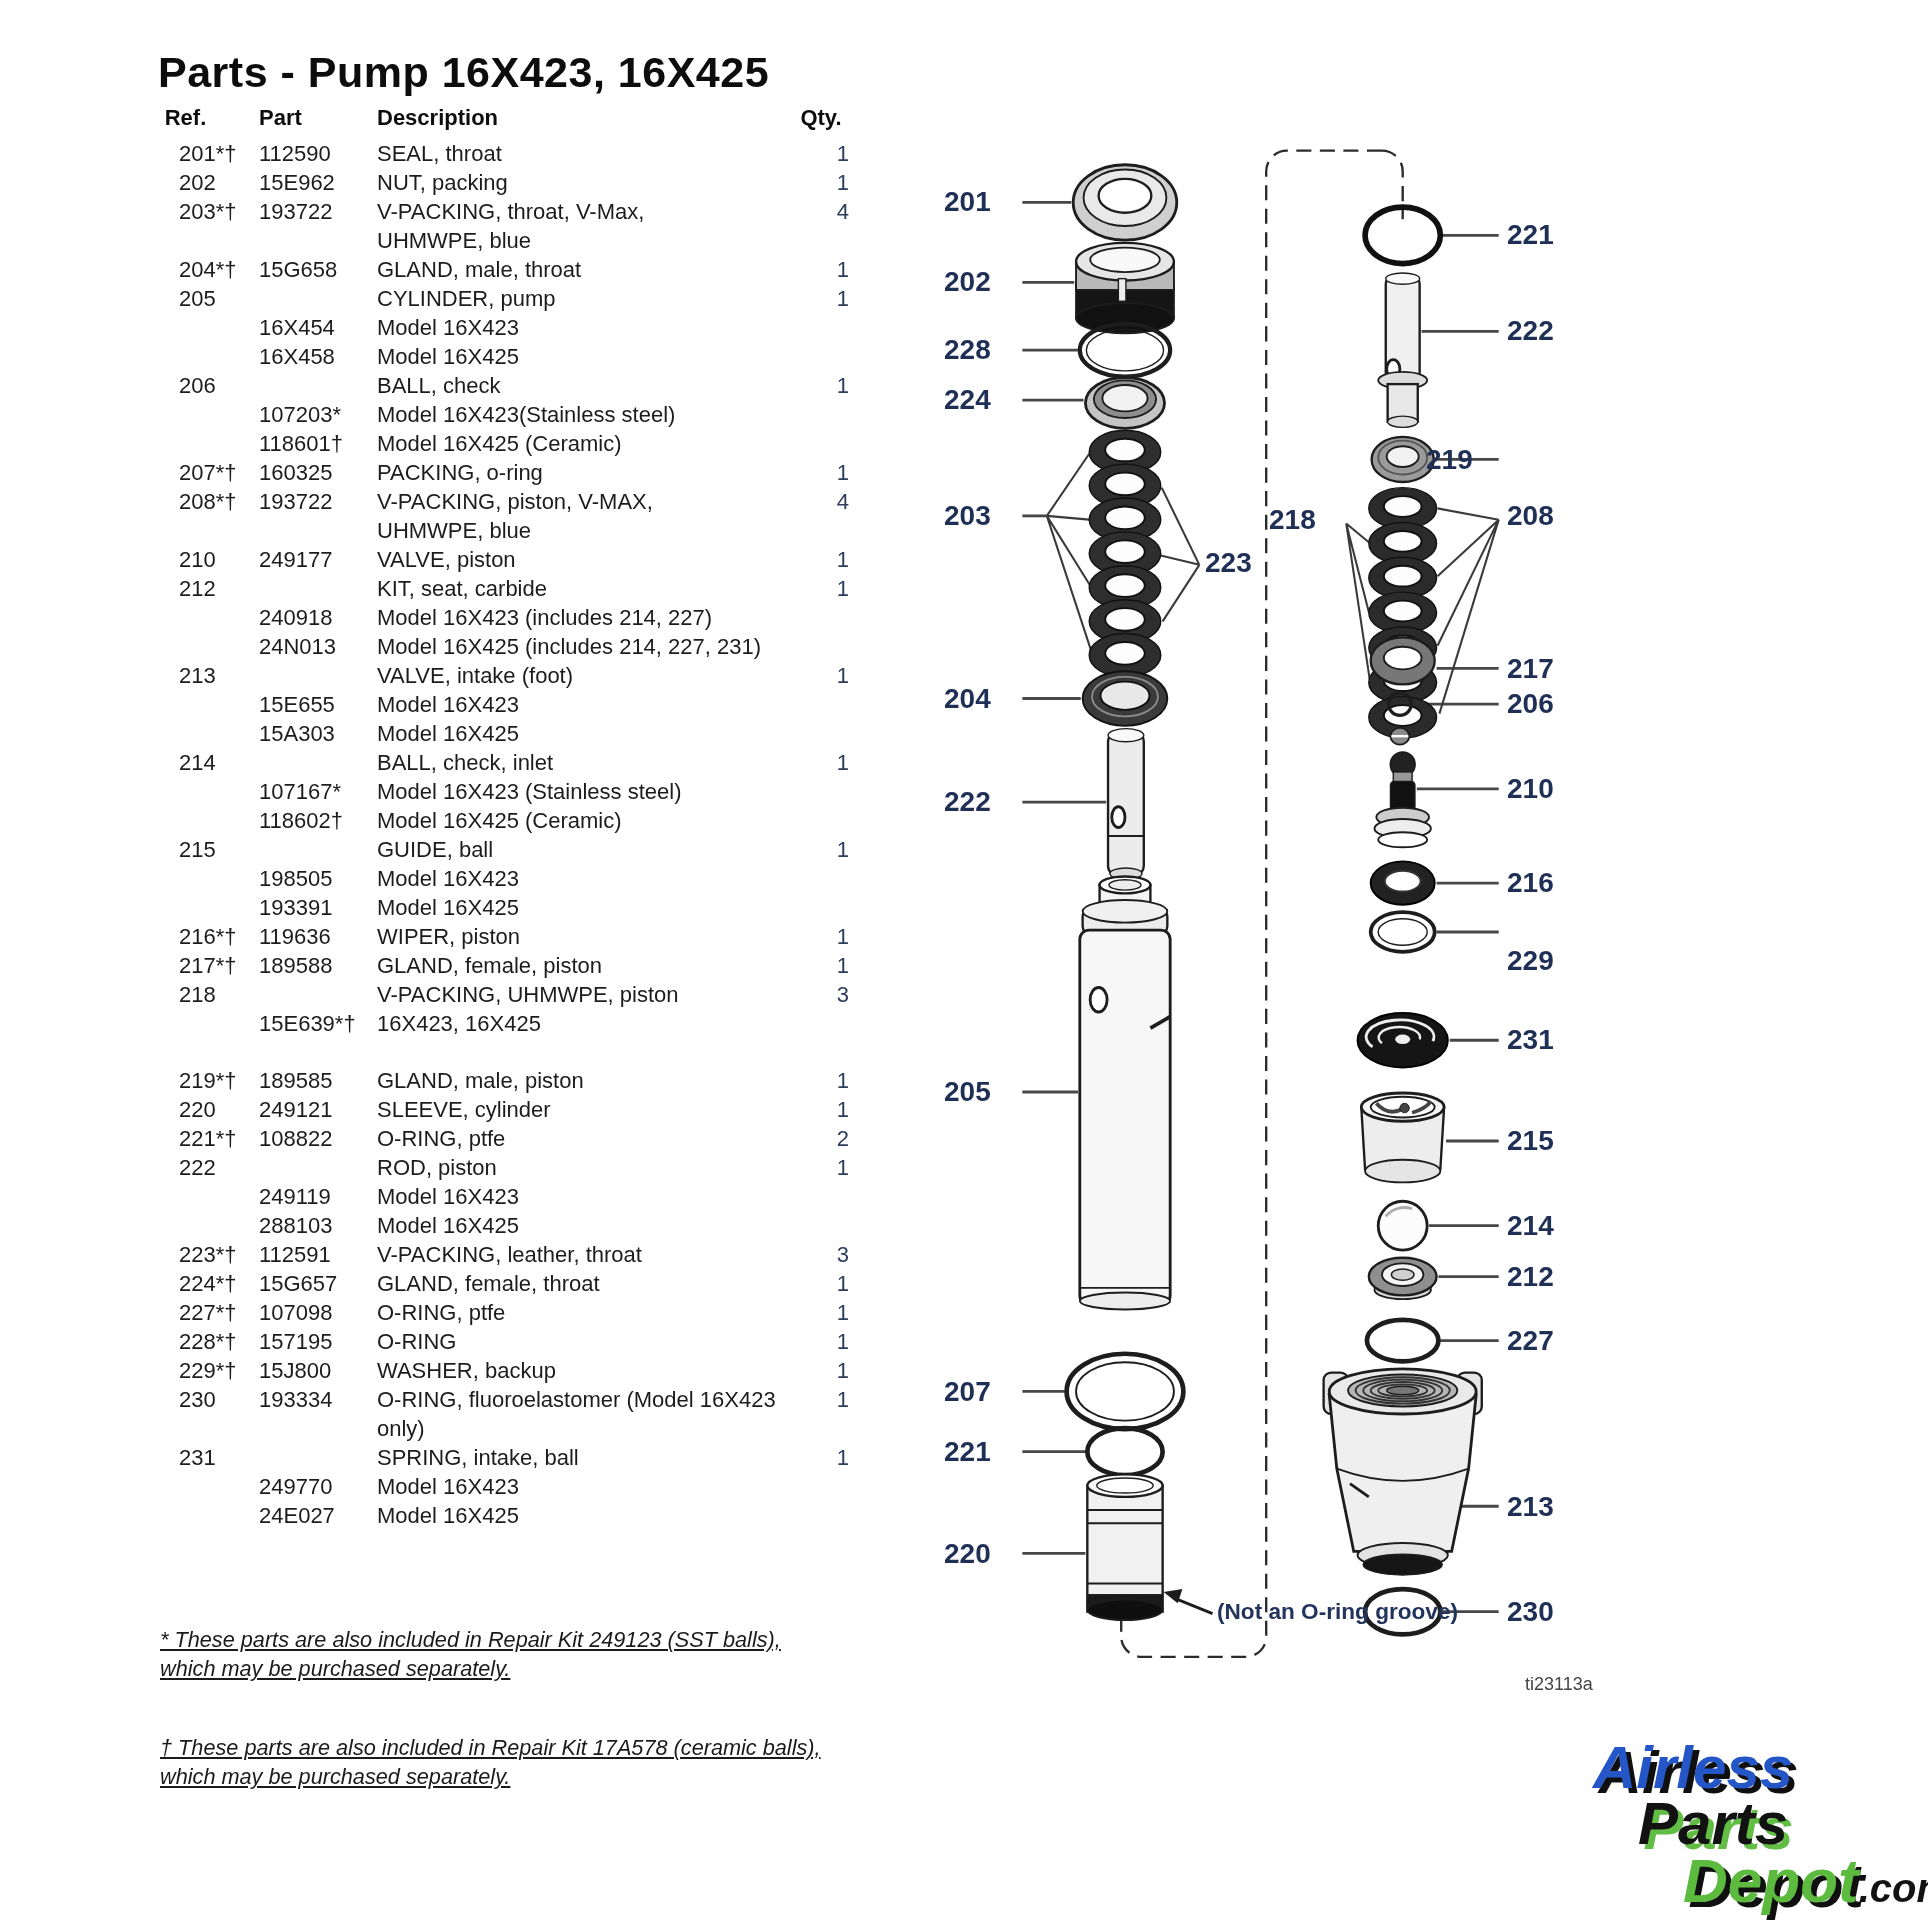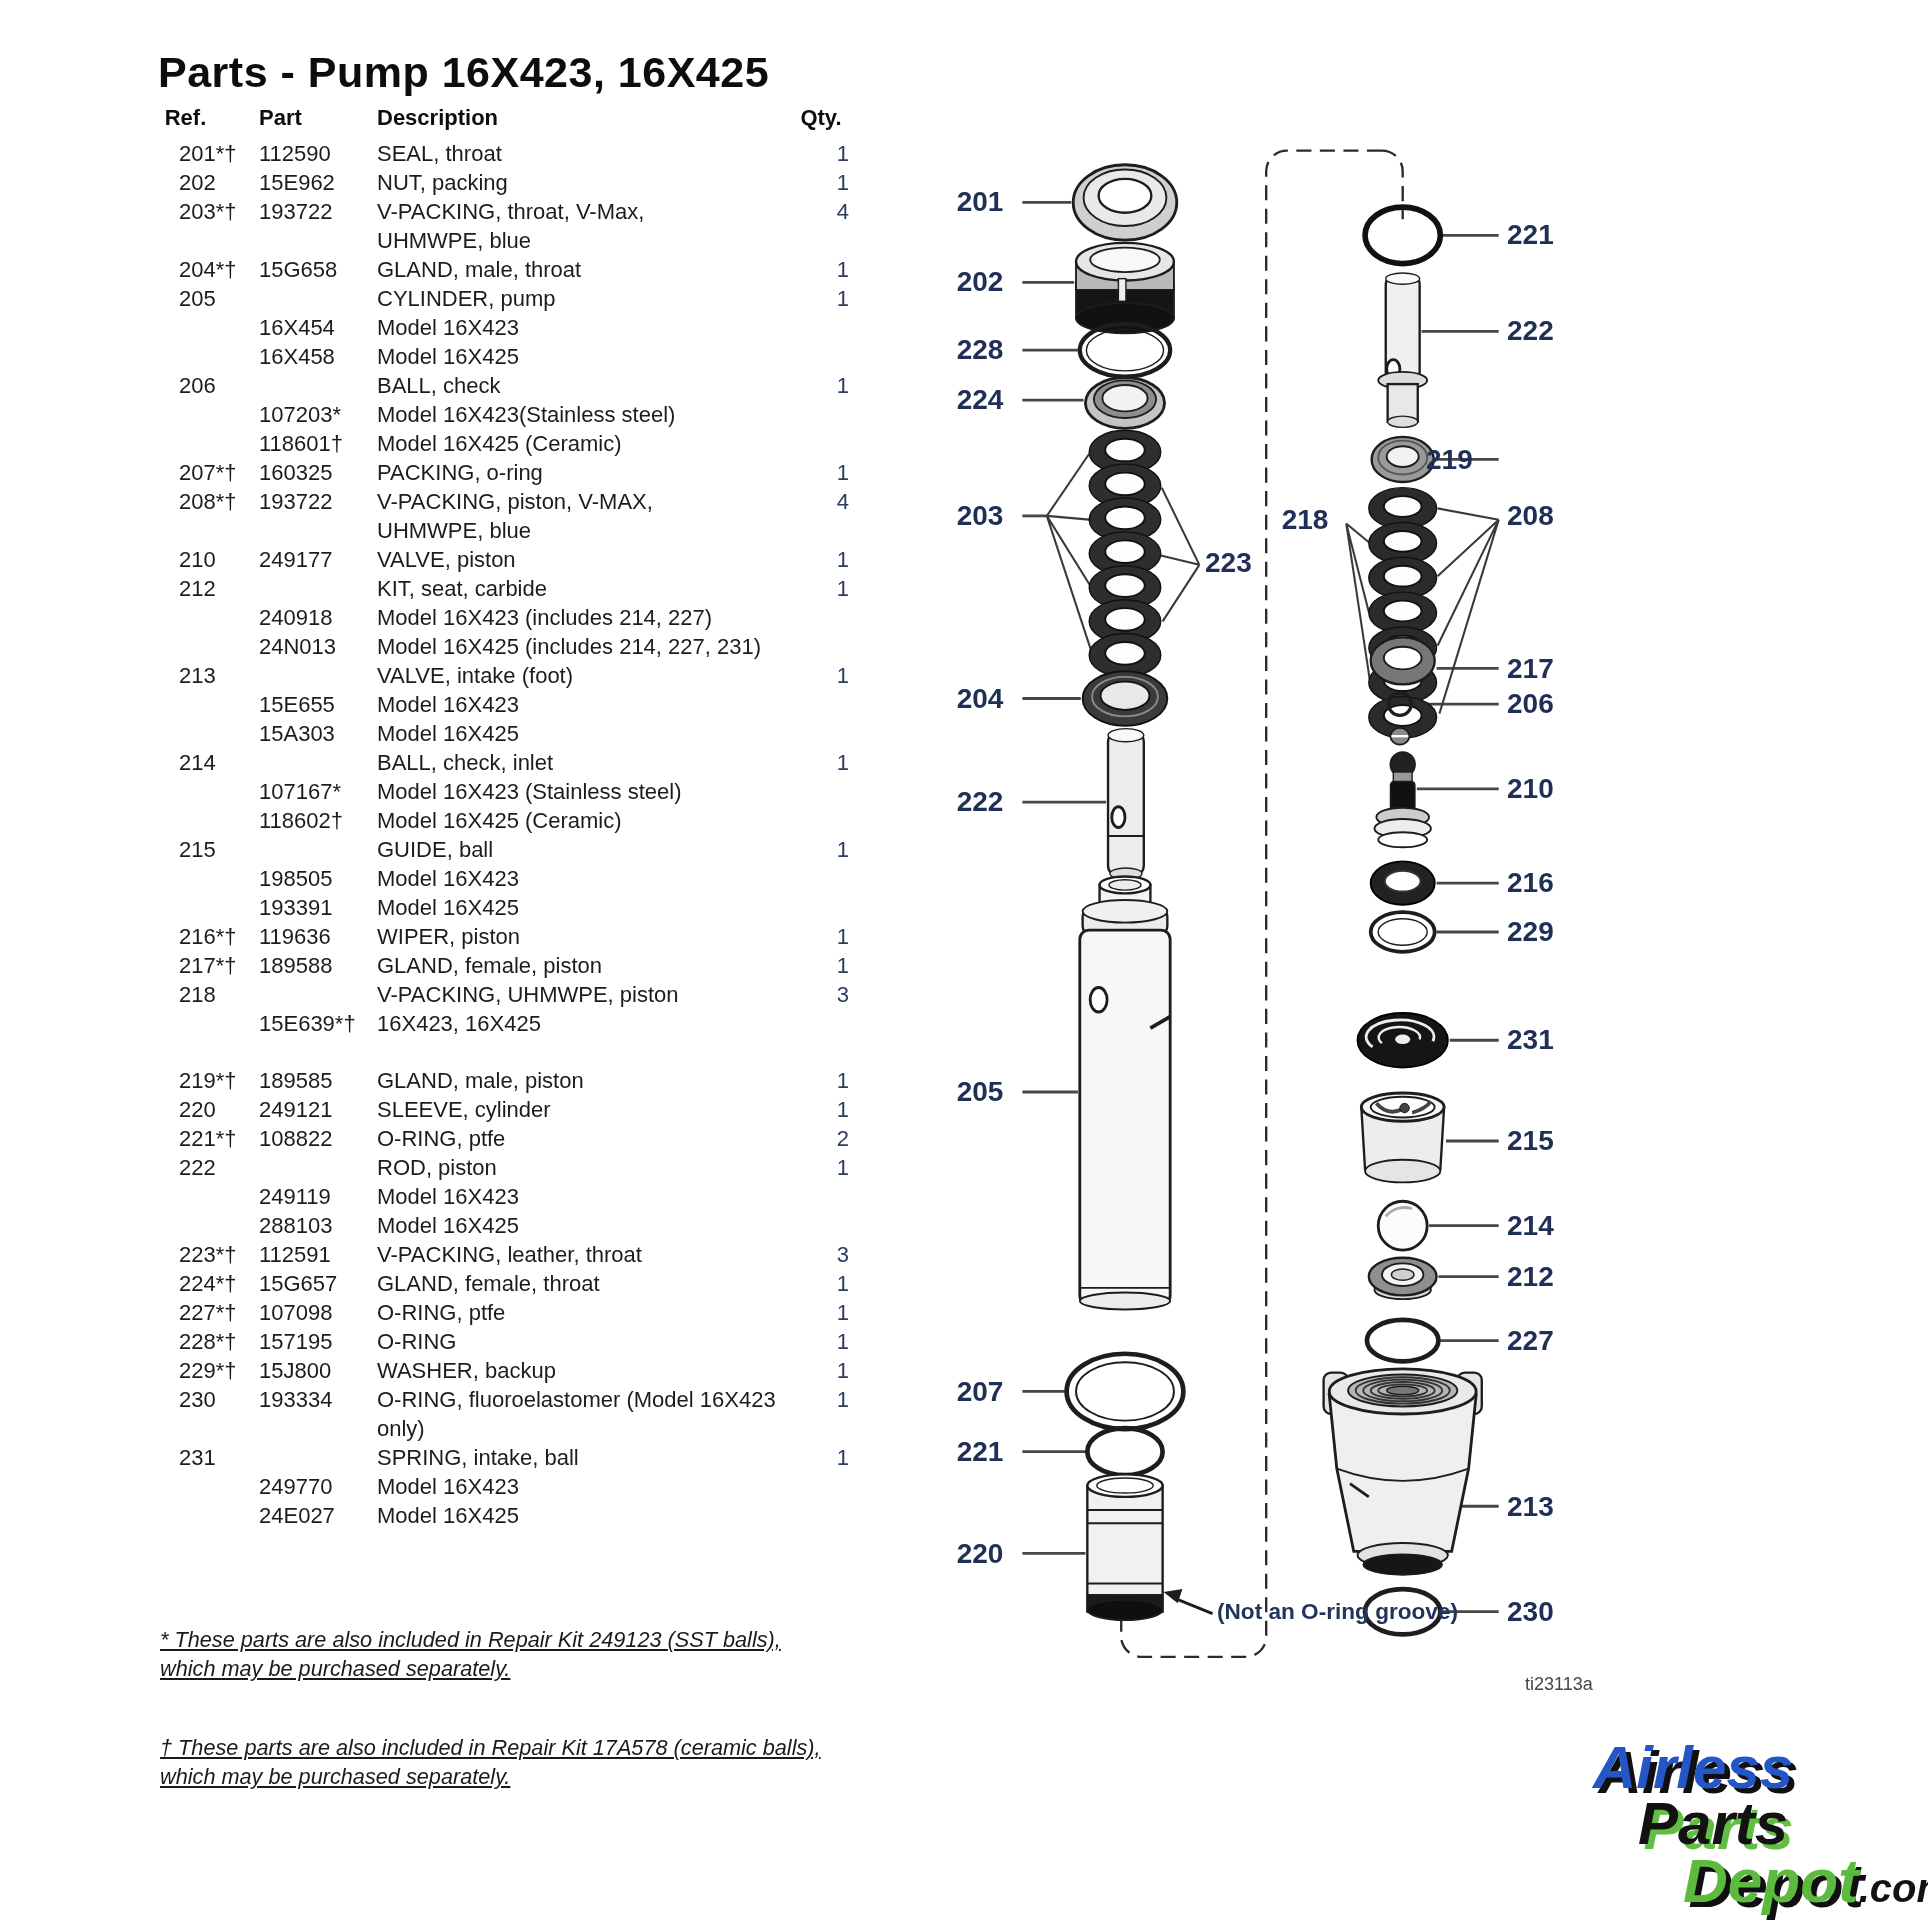--- a/index.html
+++ b/index.html
@@ -29,21 +29,21 @@
     position:absolute;left:160px;width:678px;font-style:italic;font-size:21.7px;
     line-height:29px;color:#1a1a1a;text-decoration:underline;
   }
   #footnote-1{top:1625px;}
   #footnote-2{top:1733px;}
   
   #diagram-svg{position:absolute;left:0;top:0;}
   .callout{
     position:absolute;font-size:28px;font-weight:bold;color:#1f2f55;white-space:nowrap;
   }
-  .callout.ra{width:72px;text-align:center;}
+  .callout.ra{width:72px;text-align:left;}
   #diagram-note{
     position:absolute;left:1217px;top:1599px;font-size:22.6px;font-weight:bold;
     color:#23345c;white-space:nowrap;
   }
   #figure-id{position:absolute;left:1525px;top:1638px;font-size:18px;color:#454545;margin-top:36px;}
   
   #logo{position:absolute;left:1593px;top:1738px;font-style:italic;font-weight:bold;line-height:1.0;}
   #logo .l1{font-size:60px;color:#2456c7;text-shadow:5.6px 4.7px 0 #101010;}
   #logo .l2{font-size:60px;color:#121212;text-shadow:5.6px 4.7px 0 #61bd43;margin-left:45px;margin-top:-3.8px;}
   #logo .l3{font-size:62px;color:#5cbb3e;text-shadow:5.6px 4.7px 0 #101010;margin-left:90px;margin-top:-3.8px;}
@@ -706,21 +706,21 @@
 
 <div class="callout" style="left:1507px;top:219px">221</div>
 <div class="callout" style="left:1507px;top:315px">222</div>
 <div class="callout" style="left:1426px;top:444px">219</div>
 <div class="callout ra" style="left:1269px;top:504px">218</div>
 <div class="callout" style="left:1507px;top:500px">208</div>
 <div class="callout" style="left:1507px;top:653px">217</div>
 <div class="callout" style="left:1507px;top:688px">206</div>
 <div class="callout" style="left:1507px;top:773px">210</div>
 <div class="callout" style="left:1507px;top:867px">216</div>
-<div class="callout" style="left:1507px;top:916px">229</div>
+<div class="callout" style="left:1507px;top:945px">229</div>
 <div class="callout" style="left:1507px;top:1024px">231</div>
 <div class="callout" style="left:1507px;top:1125px">215</div>
 <div class="callout" style="left:1507px;top:1210px">214</div>
 <div class="callout" style="left:1507px;top:1261px">212</div>
 <div class="callout" style="left:1507px;top:1325px">227</div>
 <div class="callout" style="left:1507px;top:1491px">213</div>
 <div class="callout" style="left:1507px;top:1596px">230</div>
 
 <div id="diagram-note">(Not an O-ring groove)</div>
 <div id="figure-id">ti23113a</div>

